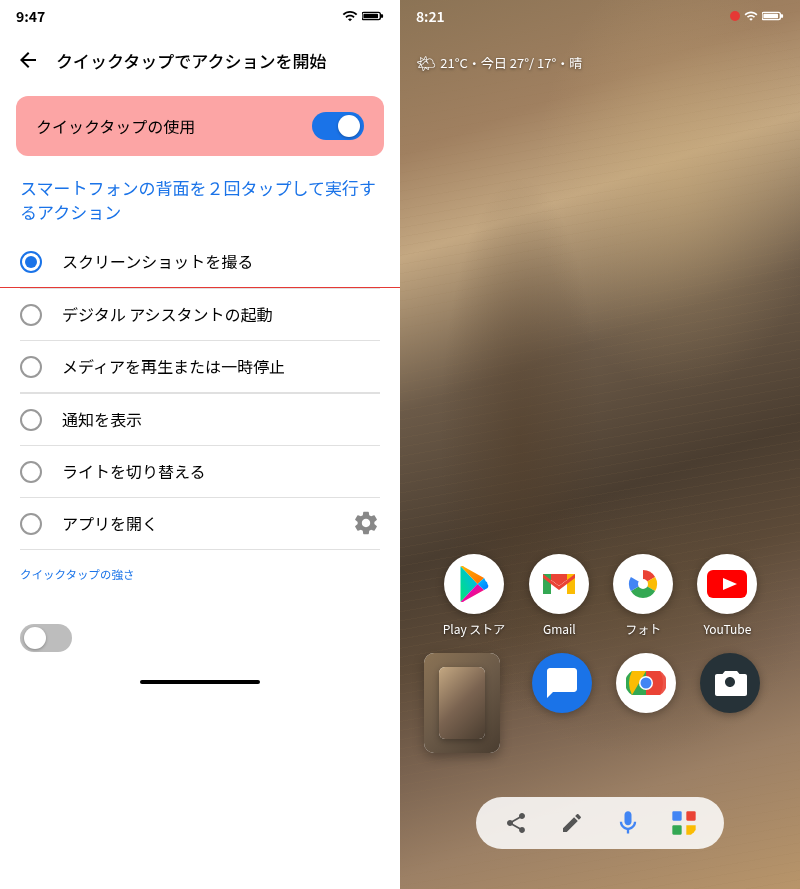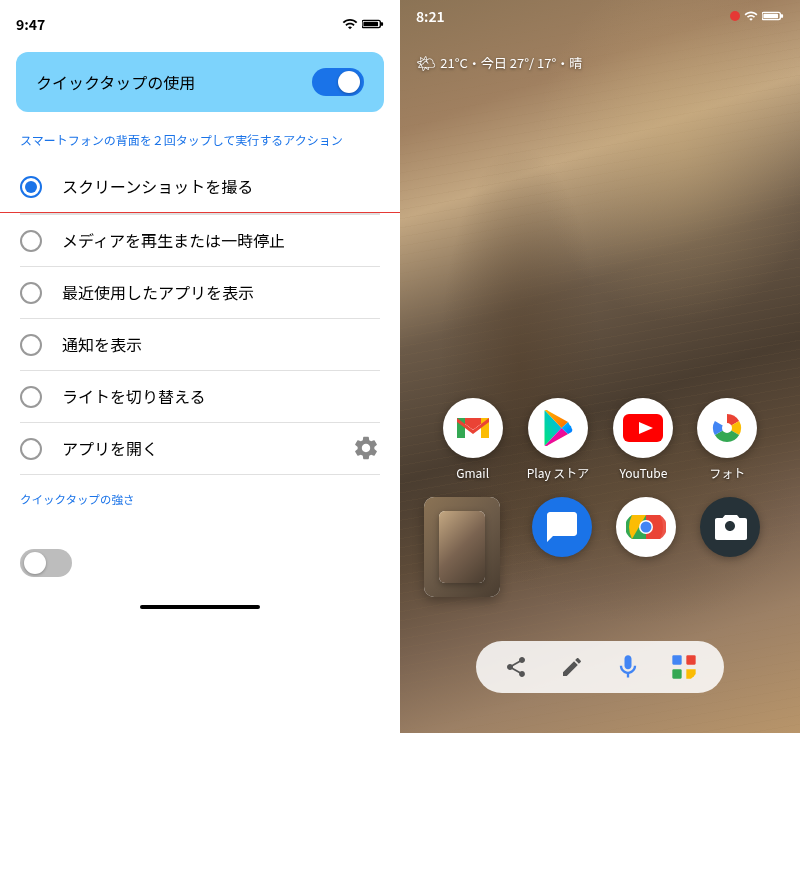--- a/index.html
+++ b/index.html
@@ -18,21 +18,21 @@
       background: #fff;
       display: flex;
       flex-direction: column;
       overflow: hidden;
     }
 
     .status-bar-left {
       display: flex;
       align-items: center;
       justify-content: space-between;
-      padding: 24px 16px;
+      padding: 8px 16px;
       font-size: 13px;
       font-weight: 600;
       color: #000;
       height: 32px;
     }
 
     .status-bar-left .time {
       font-size: 14px;
       font-weight: 700;
     }
@@ -61,21 +61,21 @@
 
     .header-title {
       font-size: 17px;
       font-weight: 500;
       color: #000;
       flex: 1;
     }
 
     .toggle-section {
       margin: 4px 16px 16px 16px;
-      background: #7dd3fc;
+      background: #fca5a5;
       border-radius: 12px;
       padding: 16px 20px;
       display: flex;
       align-items: center;
       justify-content: space-between;
     }
 
     .toggle-label {
       font-size: 16px;
       color: #000;
@@ -97,21 +97,21 @@
       height: 22px;
       background: #fff;
       border-radius: 50%;
       top: 3px;
       right: 4px;
       box-shadow: 0 1px 3px rgba(0,0,0,0.3);
     }
 
     .section-label {
       padding: 4px 20px 12px 20px;
-      font-size: 12px;
+      font-size: 17px;
       color: #1a73e8;
       line-height: 1.4;
     }
 
     .radio-list {
       display: flex;
       flex-direction: column;
     }
 
     .radio-item {
@@ -229,21 +229,21 @@
       width: 120px;
       height: 4px;
       background: #000;
       border-radius: 2px;
       margin: 16px auto 8px auto;
     }
 
     
     .right-panel {
       width: 400px;
-      height: 733px;
+      height: 889px;
       position: relative;
       overflow: hidden;
     }
 
     .wallpaper {
       width: 100%;
       height: 100%;
       background: linear-gradient(
         160deg,
         #8b7355 0%,
@@ -466,57 +466,65 @@
       </svg>
 
       <svg width="22" height="16" viewBox="0 0 24 12" fill="black">
         <rect x="0" y="2" width="20" height="8" rx="2" ry="2" fill="none" stroke="black" stroke-width="1.5"></rect>
         <rect x="20" y="4" width="3" height="4" rx="1" fill="black"></rect>
         <rect x="1.5" y="3.5" width="16" height="5" rx="1" fill="black"></rect>
       </svg>
     </div>
   </div>
 
+  <div class="header">
+    <div class="back-btn">
+      <svg width="24" height="24" viewBox="0 0 24 24" fill="#000">
+        <path d="M20 11H7.83l5.59-5.59L12 4l-8 8 8 8 1.41-1.41L7.83 13H20v-2z"></path>
+      </svg>
+    </div>
+    <span class="header-title">クイックタップでアクションを開始</span>
+  </div>
 
   <div class="toggle-section">
     <span class="toggle-label">クイックタップの使用</span>
     <div class="toggle"></div>
   </div>
 
   <div class="section-label">スマートフォンの背面を２回タップして実行するアクション</div>
 
   <div class="radio-list">
 
     <div class="radio-item selected">
       <div class="radio-circle filled"></div>
       <div class="radio-text-block">
         <span class="radio-label">スクリーンショットを撮る</span>
       </div>
     </div>
 
     <div class="divider-light"></div>
 
+    <div class="radio-item">
+      <div class="radio-circle"></div>
+      <div class="radio-text-block">
+        <span class="radio-label">デジタル アシスタントの起動</span>
+      </div>
+    </div>
 
     <div class="divider-light"></div>
 
     <div class="radio-item">
       <div class="radio-circle"></div>
       <div class="radio-text-block">
         <span class="radio-label">メディアを再生または一時停止</span>
       </div>
     </div>
 
     <div class="divider-light"></div>
 
-    <div class="radio-item">
-      <div class="radio-circle"></div>
-      <div class="radio-text-block">
-        <span class="radio-label">最近使用したアプリを表示</span>
-      </div>
-    </div>
 
     <div class="divider-light"></div>
 
     <div class="radio-item">
       <div class="radio-circle"></div>
       <div class="radio-text-block">
         <span class="radio-label">通知を表示</span>
       </div>
     </div>
 
@@ -581,33 +589,20 @@
   <div class="date-widget">
     <div class="weather-line">
       <span class="weather-icon">🌤</span>
       <span>21°C・今日 27°/ 17°・晴</span>
     </div>
   </div>
 
   <div class="app-dock">
 
     <div class="app-row">
-
-      <div class="app-icon-wrap">
-        <div class="app-icon icon-gmail">
-          <svg width="36" height="28" viewBox="0 0 36 28">
-            <path d="M2 4h32l-16 12L2 4z" fill="#EA4335"></path>
-            <path d="M2 4v20h8V12l8 6 8-6v12h8V4L18 16 2 4z" fill="#fff"></path>
-            <rect x="2" y="4" width="8" height="20" fill="#34A853"></rect>
-            <rect x="26" y="4" width="8" height="20" fill="#FBBC04"></rect>
-            <path d="M2 4v4l16 12 16-12V4L18 16 2 4z" fill="#EA4335"></path>
-          </svg>
-        </div>
-        <span class="app-label">Gmail</span>
-      </div>
 
       <div class="app-icon-wrap">
         <div class="app-icon icon-play">
           <svg width="36" height="36" viewBox="0 0 24 24">
             <defs>
               <linearGradient id="pg1" x1="0%" y1="0%" x2="100%" y2="100%">
                 <stop offset="0%" style="stop-color:#00c6ff"></stop>
                 <stop offset="100%" style="stop-color:#0072ff"></stop>
               </linearGradient>
               <linearGradient id="pg2" x1="0%" y1="0%" x2="100%" y2="100%">
@@ -626,40 +621,53 @@
             <path d="M3.18 23.76L14.36 12 3.18.24A2 2 0 0 0 3 1.06v21.88a2 2 0 0 0 .18.82z" fill="url(#pg3)"></path>
             <path d="M18.72 8.02L5.56.72A2 2 0 0 0 3.18.24L14.36 12l4.36-3.98z" fill="url(#pg2)"></path>
             <path d="M18.72 15.98L14.36 12 3.18 23.76a2 2 0 0 0 2.38-.48l13.16-7.3z" fill="url(#pg4)"></path>
             <path d="M21 12a2 2 0 0 0-1.16-1.8L18.72 8.02 14.36 12l4.36 3.98 1.12-.62A2 2 0 0 0 21 12z" fill="url(#pg1)"></path>
           </svg>
         </div>
         <span class="app-label">Play ストア</span>
       </div>
 
       <div class="app-icon-wrap">
-        <div class="app-icon icon-youtube">
-          <svg width="40" height="28" viewBox="0 0 40 28">
-            <rect width="40" height="28" rx="6" fill="#FF0000"></rect>
-            <polygon points="16,8 30,14 16,20" fill="white"></polygon>
+        <div class="app-icon icon-gmail">
+          <svg width="36" height="28" viewBox="0 0 36 28">
+            <path d="M2 4h32l-16 12L2 4z" fill="#EA4335"></path>
+            <path d="M2 4v20h8V12l8 6 8-6v12h8V4L18 16 2 4z" fill="#fff"></path>
+            <rect x="2" y="4" width="8" height="20" fill="#34A853"></rect>
+            <rect x="26" y="4" width="8" height="20" fill="#FBBC04"></rect>
+            <path d="M2 4v4l16 12 16-12V4L18 16 2 4z" fill="#EA4335"></path>
           </svg>
         </div>
-        <span class="app-label">YouTube</span>
+        <span class="app-label">Gmail</span>
       </div>
 
       <div class="app-icon-wrap">
         <div class="app-icon icon-photos">
           <svg width="36" height="36" viewBox="0 0 36 36">
             <path d="M18 18 L18 4 A14 14 0 0 1 30.12 11 Z" fill="#EA4335"></path>
             <path d="M18 18 L30.12 11 A14 14 0 0 1 30.12 25 Z" fill="#FBBC04"></path>
             <path d="M18 18 L30.12 25 A14 14 0 0 1 18 32 A14 14 0 0 1 5.88 25 Z" fill="#34A853"></path>
             <path d="M18 18 L5.88 25 A14 14 0 0 1 5.88 11 Z" fill="#4285F4"></path>
             <circle cx="18" cy="18" r="5" fill="white"></circle>
           </svg>
         </div>
         <span class="app-label">フォト</span>
+      </div>
+
+      <div class="app-icon-wrap">
+        <div class="app-icon icon-youtube">
+          <svg width="40" height="28" viewBox="0 0 40 28">
+            <rect width="40" height="28" rx="6" fill="#FF0000"></rect>
+            <polygon points="16,8 30,14 16,20" fill="white"></polygon>
+          </svg>
+        </div>
+        <span class="app-label">YouTube</span>
       </div>
     </div>
 
     <div class="app-row" style="justify-content:flex-end; padding-right: 40px; gap: 24px;">
 
       <div class="phone-preview" style="position:relative; left:auto; bottom:auto; width:80px; height:100px; margin-right: 8px;">
         <div class="phone-preview-inner">
           <div class="phone-preview-screen" style="width:46px; height:72px;">
             <div class="phone-preview-screen-inner"></div>
           </div>

